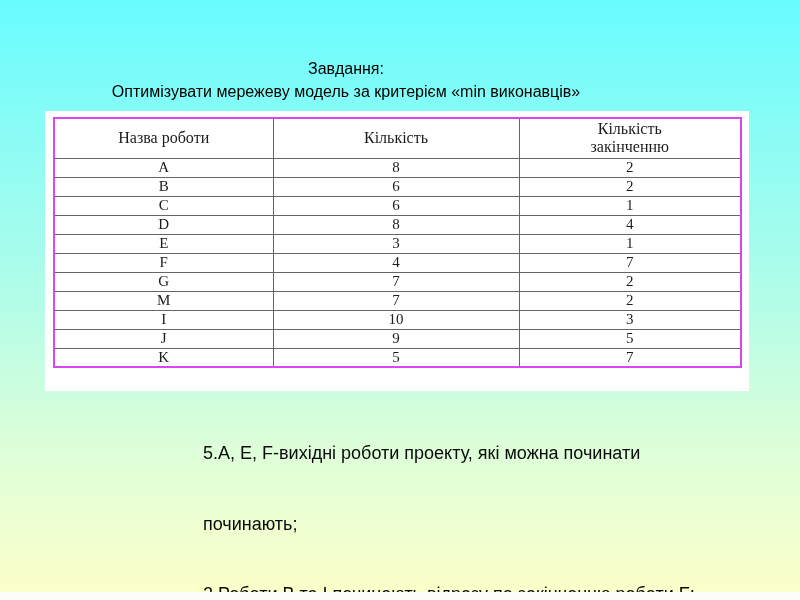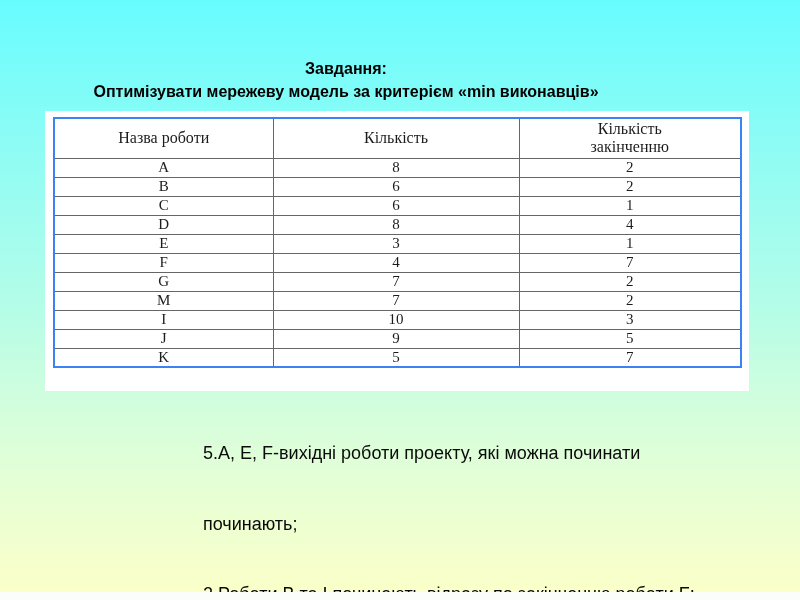--- a/index.html
+++ b/index.html
@@ -19,21 +19,21 @@
       #ecffd2 86%,
       #fdffc8 100%);
   }
 
   .title {
     position: absolute;
     top: 57px;
     left: 0;
     width: 692px;
     text-align: center;
-    font-weight: bold;
+    font-weight: normal;
     font-size: 16px;
     line-height: 23px;
     color: #000000;
   }
 
   .table-panel {
     position: absolute;
     left: 45px;
     top: 111px;
     width: 704px;
@@ -44,21 +44,21 @@
   table.work-table {
     position: absolute;
     left: 8px;
     top: 6px;
     width: 687px;
     border-collapse: collapse;
     font-family: "Liberation Serif", serif;
     color: #1c1c1c;
     table-layout: fixed;
   }
-  table.work-table { border: 2px solid #3b82f6; }
+  table.work-table { border: 2px solid #d946ef; }
   .work-table th, .work-table td {
     border: 1px solid #666666;
     text-align: center;
     vertical-align: middle;
     padding: 0;
   }
   .work-table thead th {
     height: 40px;
     font-size: 16px;
     font-weight: normal;

